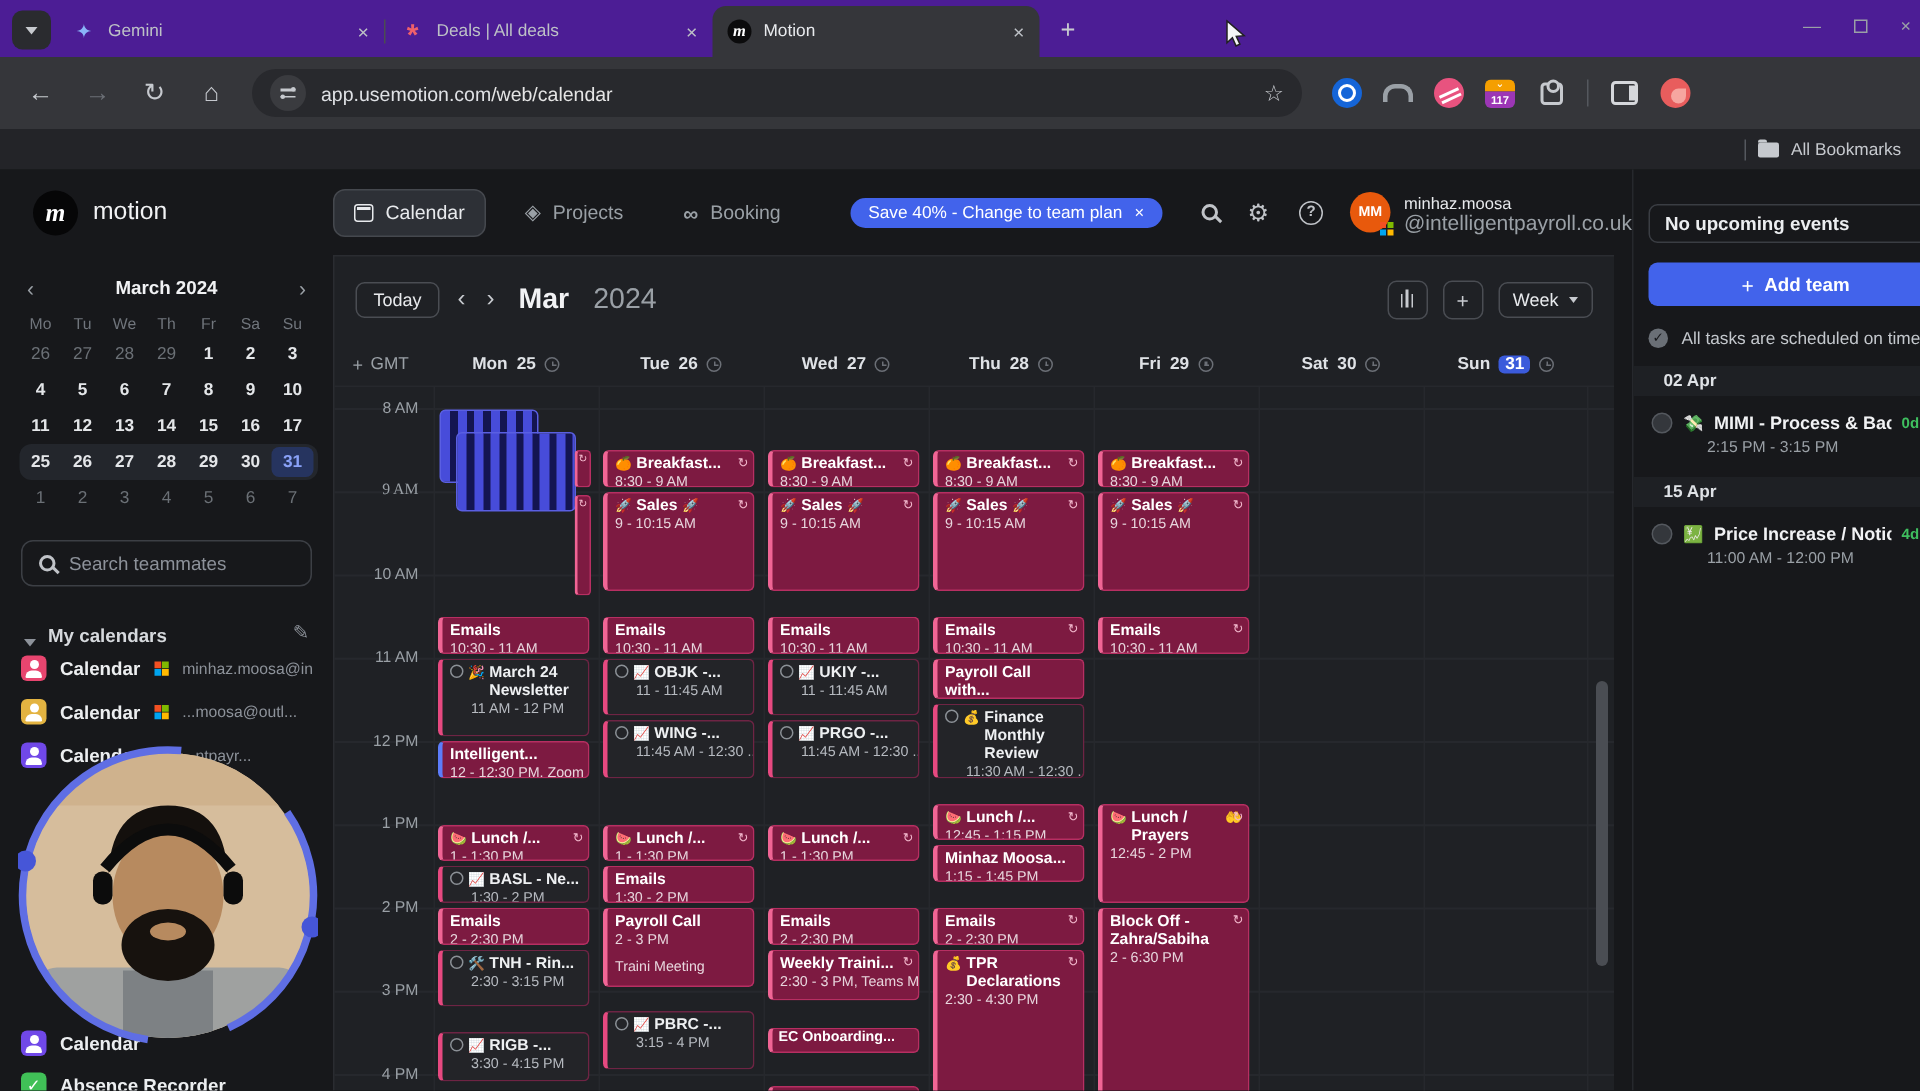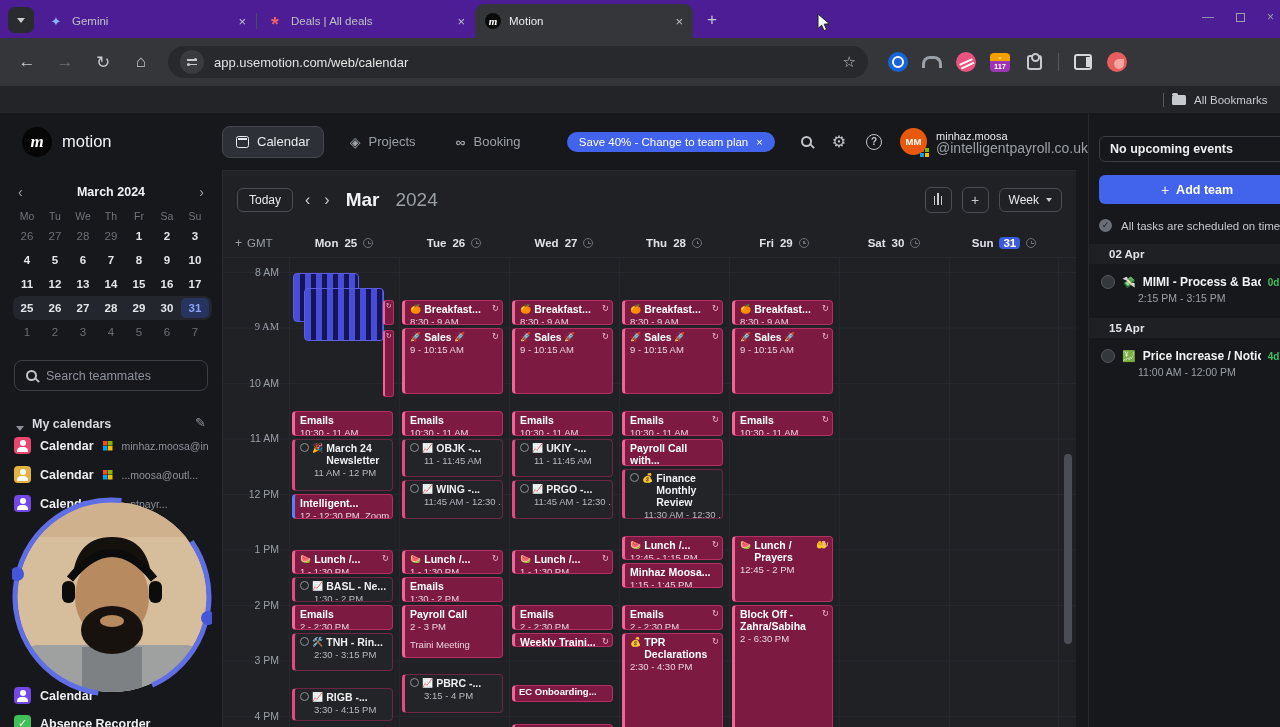--- a/index.html
+++ b/index.html
@@ -655,21 +655,21 @@
             </div>
             <span class="rec"></span>
             <div class="ev-tm">1 - 1:30 PM</div>
           </div>
           <div class="ev meeting" style="top: 347px; height: 24.75px; left: 2px; width: calc(100% - 8px);">
             <div class="ev-t">
               <span class="tt">Emails</span>
             </div>
             <div class="ev-tm">2 - 2:30 PM</div>
           </div>
-          <div class="ev meeting" style="top: 374.75px; height: 14px; left: 2px; width: calc(100% - 8px);">
+          <div class="ev meeting" style="top: 374.75px; height: 34px; left: 2px; width: calc(100% - 8px);">
             <div class="ev-t">
               <span class="tt">Weekly Traini...</span>
             </div>
             <span class="rec"></span>
             <div class="ev-tm">2:30 - 3 PM, Teams Mee</div>
           </div>
           <div class="ev meeting tiny" style="top: 427.475px; height: 16.425px; left: 2px; width: calc(100% - 8px);">
             <div class="ev-t">
               <span class="tt">EC Onboarding...</span>
             </div>

